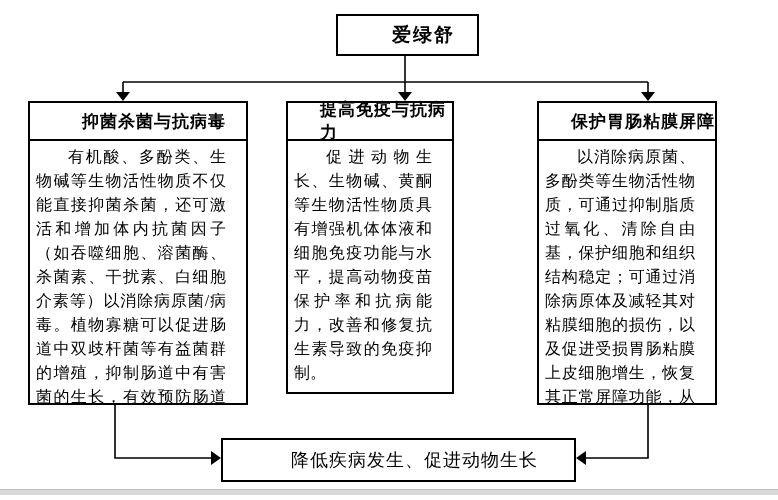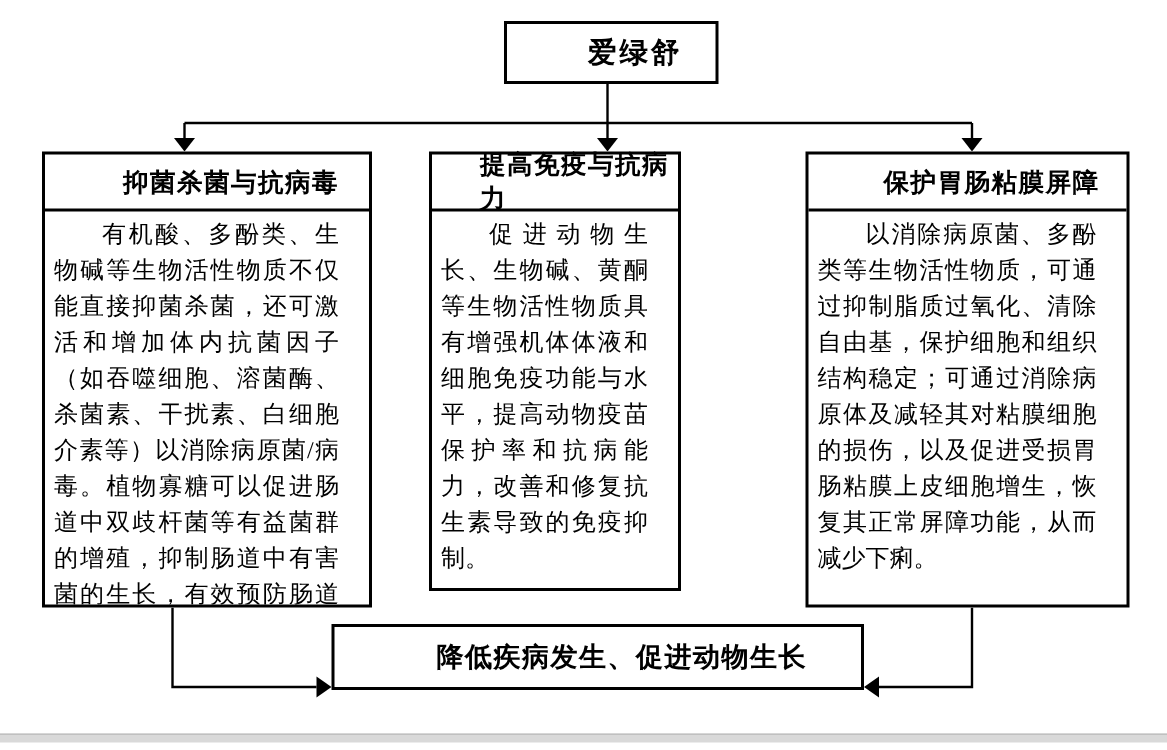--- a/index.html
+++ b/index.html
@@ -37,45 +37,45 @@
     font-weight: bold;
     letter-spacing: 2px;
   }
   .branch-box {
     top: 101px;
     display: flex;
     flex-direction: column;
   }
   #branch-0 { left: 28px;  width: 220px; height: 304px; }
   #branch-1 { left: 286px; width: 168px; height: 293px; }
-  #branch-2 { left: 537px; width: 216px; height: 304px; }
+  #branch-2 { left: 537px; width: 180px; height: 304px; }
   .branch-header {
     height: 36px;
     min-height: 36px;
     border-bottom: 2px solid #000000;
     font-size: 17px;
     font-weight: bold;
     letter-spacing: 1px;
   }
   .branch-body {
     flex: 1;
     padding: 4px 20px 2px 6px;
     font-size: 16px;
     line-height: 24px;
     text-indent: 2em;
     text-align: justify;
     overflow: hidden;
   }
   #outcome-box {
     left: 221px;
-    top: 416px;
+    top: 438px;
     width: 355px;
     height: 44px;
     font-size: 18px;
-    font-weight: bold;
+    font-weight: normal;
     letter-spacing: 1px;
   }
   #connector-svg {
     position: absolute;
     left: 0;
     top: 0;
     width: 778px;
     height: 500px;
     pointer-events: none;
   }

